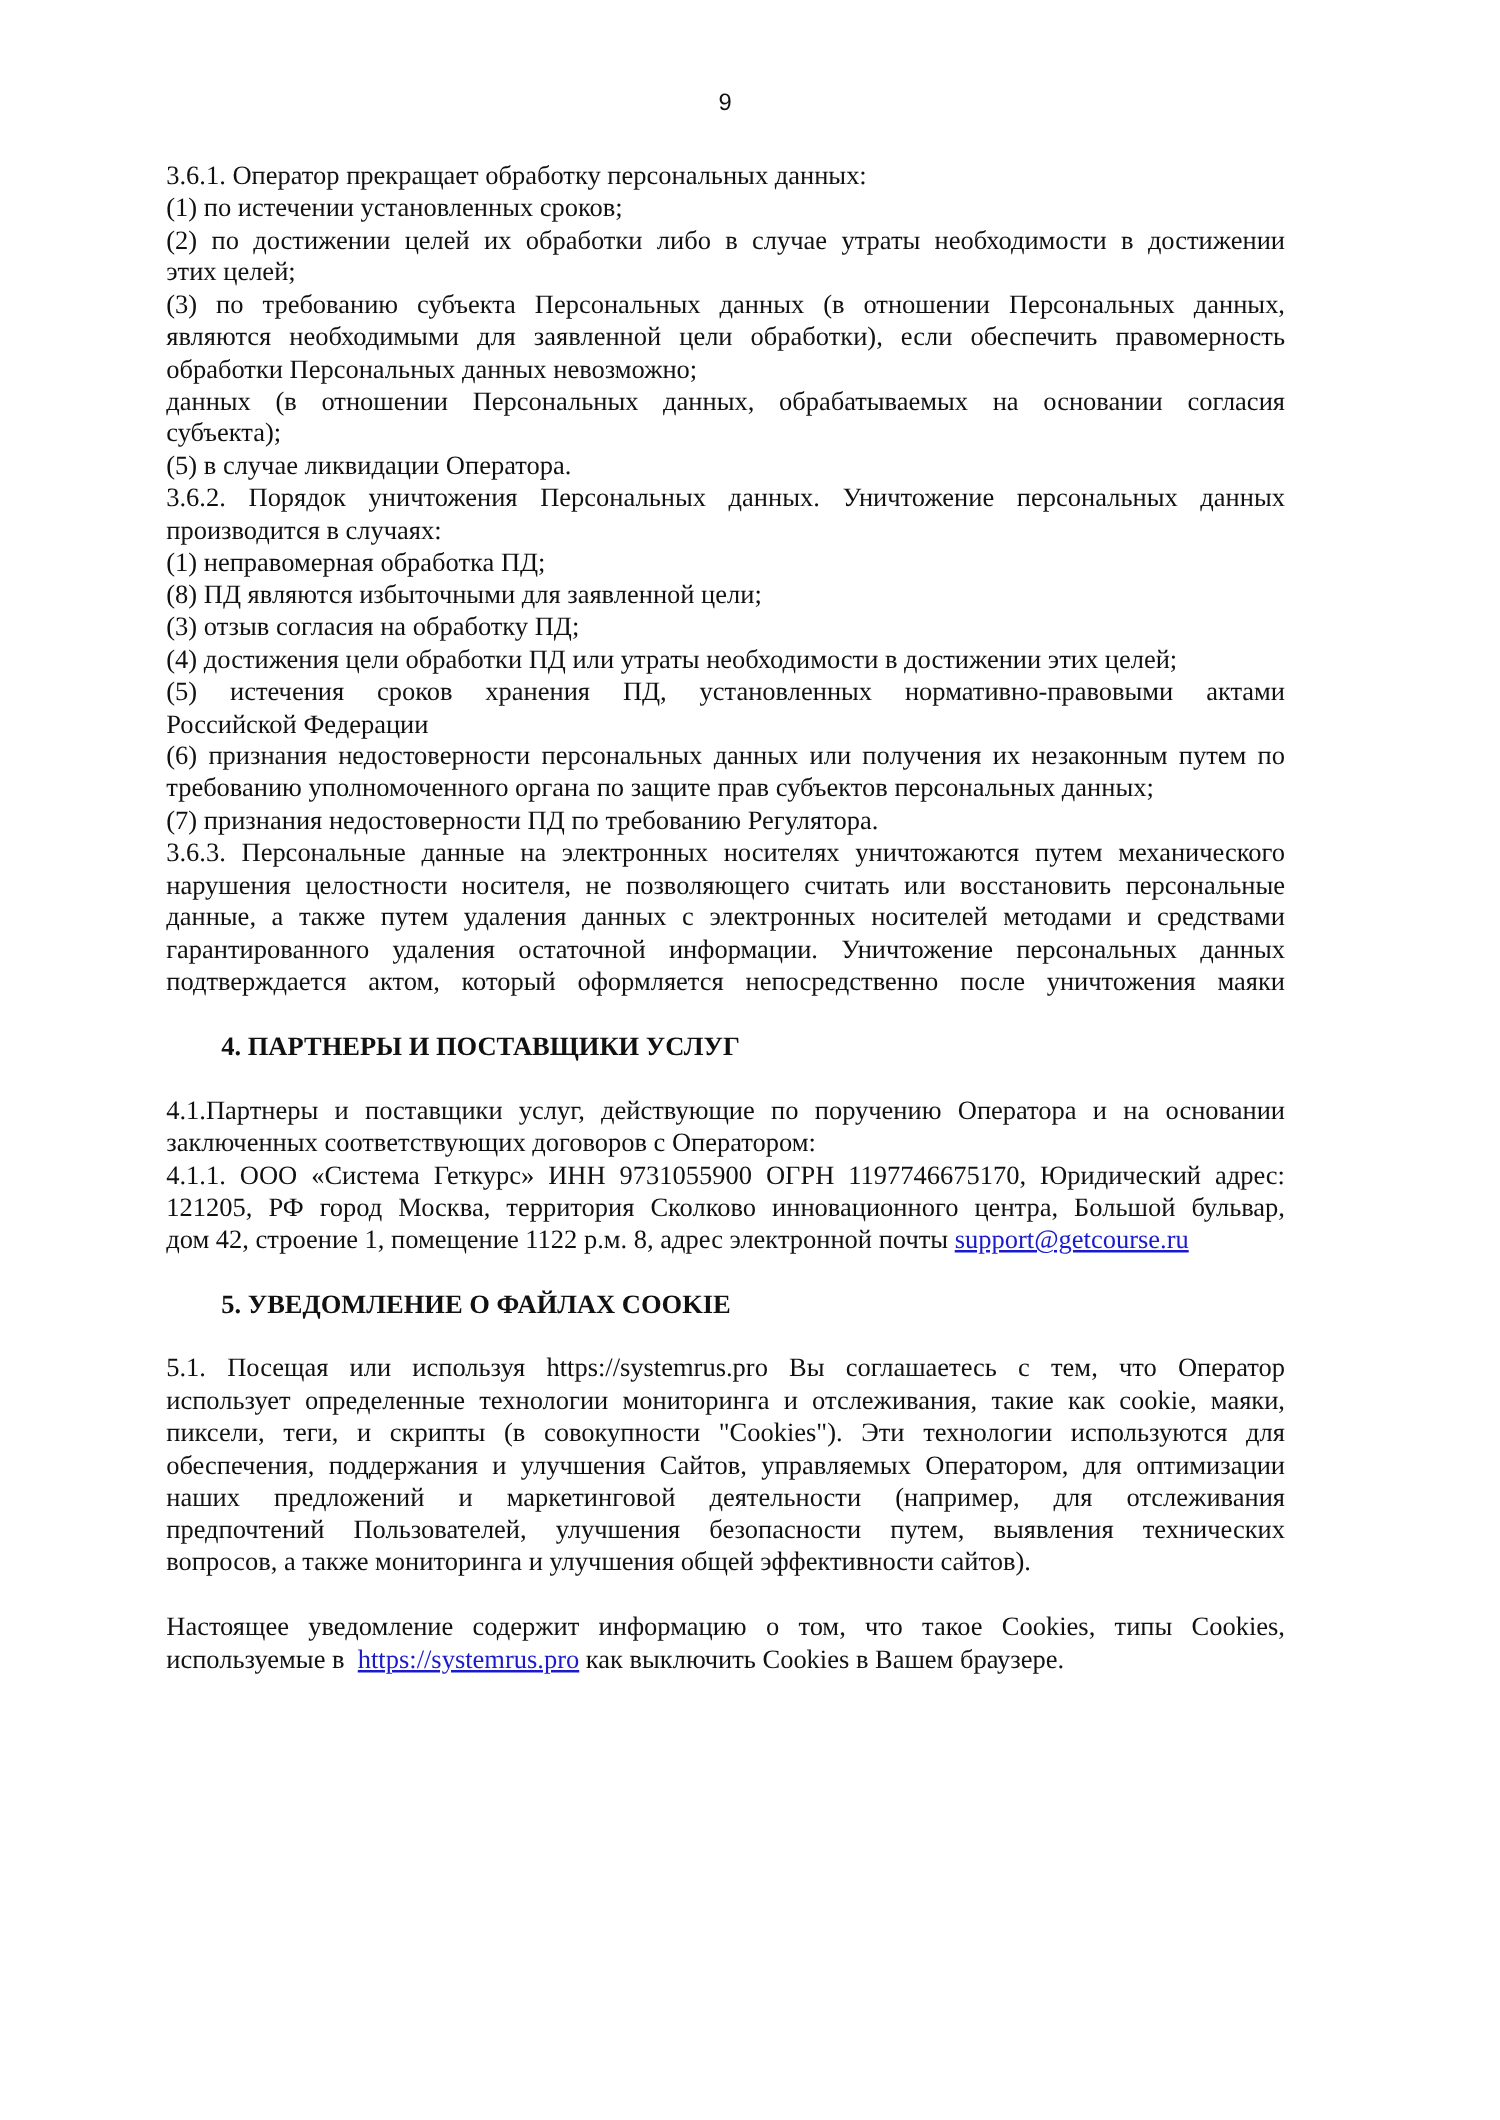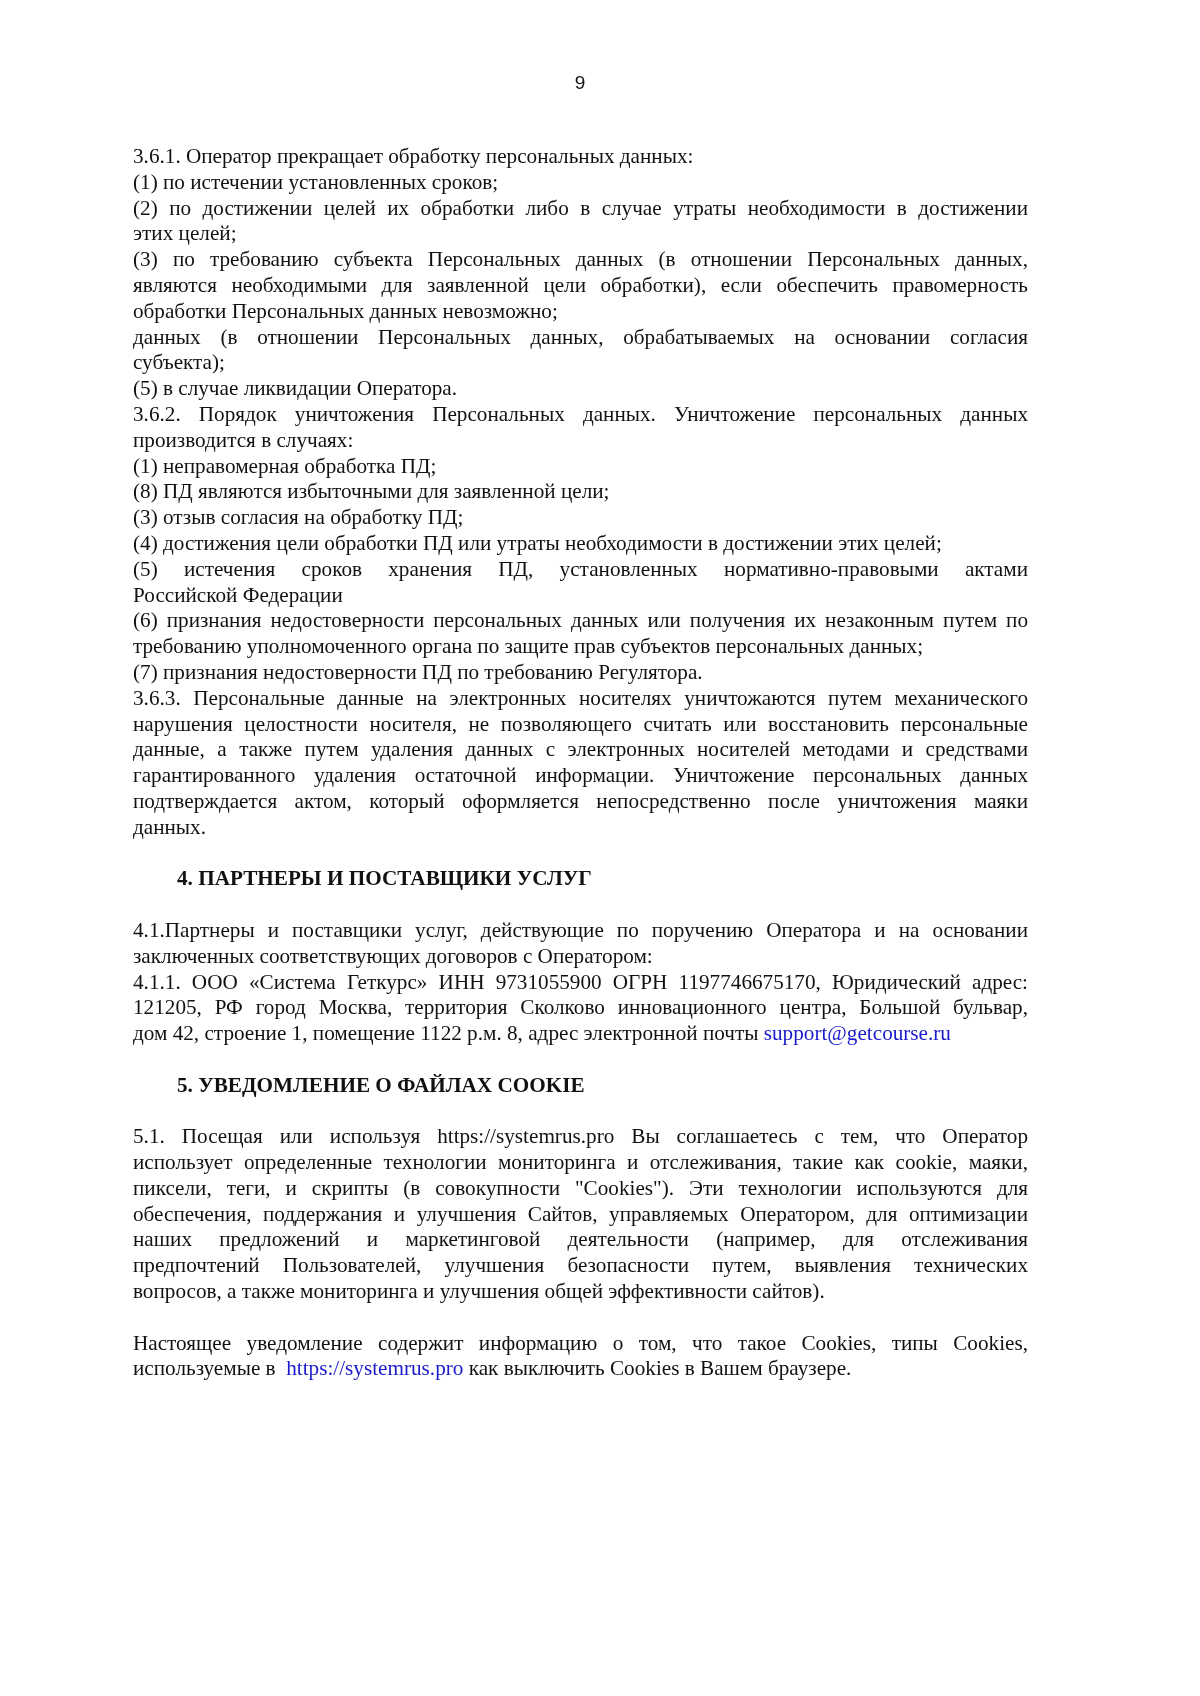--- a/index.html
+++ b/index.html
@@ -6,32 +6,32 @@
     body { width: 1200px; height: 1696px; position: relative; overflow: hidden; }
     .page {
       position: absolute; left: 0; top: 0; width: 1200px; height: 1696px;
       background: #ffffff; color: #111111;
       font-family: "Liberation Serif", "DejaVu Serif", serif;
     }
     .page-number {
       position: absolute; top: 72px; left: 0; width: 1160px; text-align: center;
       font-family: "Liberation Sans", "DejaVu Sans", sans-serif; font-size: 19px; color: #111;
     }
-    .content { position: absolute; left: 133px; top: 144px; width: 895px; }
+    .content { position: absolute; left: 133px; top: 128px; width: 895px; }
     .line {
       font-size: 21.2px; line-height: 25.8px; height: 25.8px; white-space: nowrap;
       text-align: justify; text-align-last: justify; overflow: visible;
     }
     .line.last { text-align-last: left; }
     .heading {
       font-weight: bold; font-size: 21.2px; line-height: 25.8px; height: 25.8px; white-space: nowrap; margin-left: 44px;
     }
     .gap-lg { height: 25.8px; }
     .gap-md { height: 25.8px; }
-    a.link { color: #1a1acc; }
+    a.link { color: #1a1acc; text-decoration: underline; }
   </style>
 </head>
 <body>
 
 <div class="page">
   <div class="page-number">9</div>
 
   <div class="content">
     <div>
         <div class="line last">3.6.1. Оператор прекращает обработку персональных данных:</div>
@@ -57,21 +57,20 @@
         <div class="line">(6) признания недостоверности персональных данных или получения их незаконным путем по</div>
         <div class="line last">требованию уполномоченного органа по защите прав субъектов персональных данных;</div>
         <div class="line last">(7) признания недостоверности ПД по требованию Регулятора.</div>
       </div>
     <div>
         <div class="line">3.6.3. Персональные данные на электронных носителях уничтожаются путем механического</div>
         <div class="line">нарушения целостности носителя, не позволяющего считать или восстановить персональные</div>
         <div class="line">данные, а также путем удаления данных с электронных носителей методами и средствами</div>
         <div class="line">гарантированного удаления остаточной информации. Уничтожение персональных данных</div>
         <div class="line">подтверждается актом, который оформляется непосредственно после уничтожения маяки</div>
-        <div class="line last">данных.</div>
       </div>
 
     <div class="gap-lg"></div>
     <div class="heading">4. ПАРТНЕРЫ И ПОСТАВЩИКИ УСЛУГ</div>
     <div class="gap-lg"></div>
 
     <div>
         <div class="line">4.1.Партнеры и поставщики услуг, действующие по поручению Оператора и на основании</div>
         <div class="line last">заключенных соответствующих договоров с Оператором:</div>
         <div class="line">4.1.1. ООО «Система Геткурс»  ИНН 9731055900 ОГРН 1197746675170, Юридический адрес:</div>

